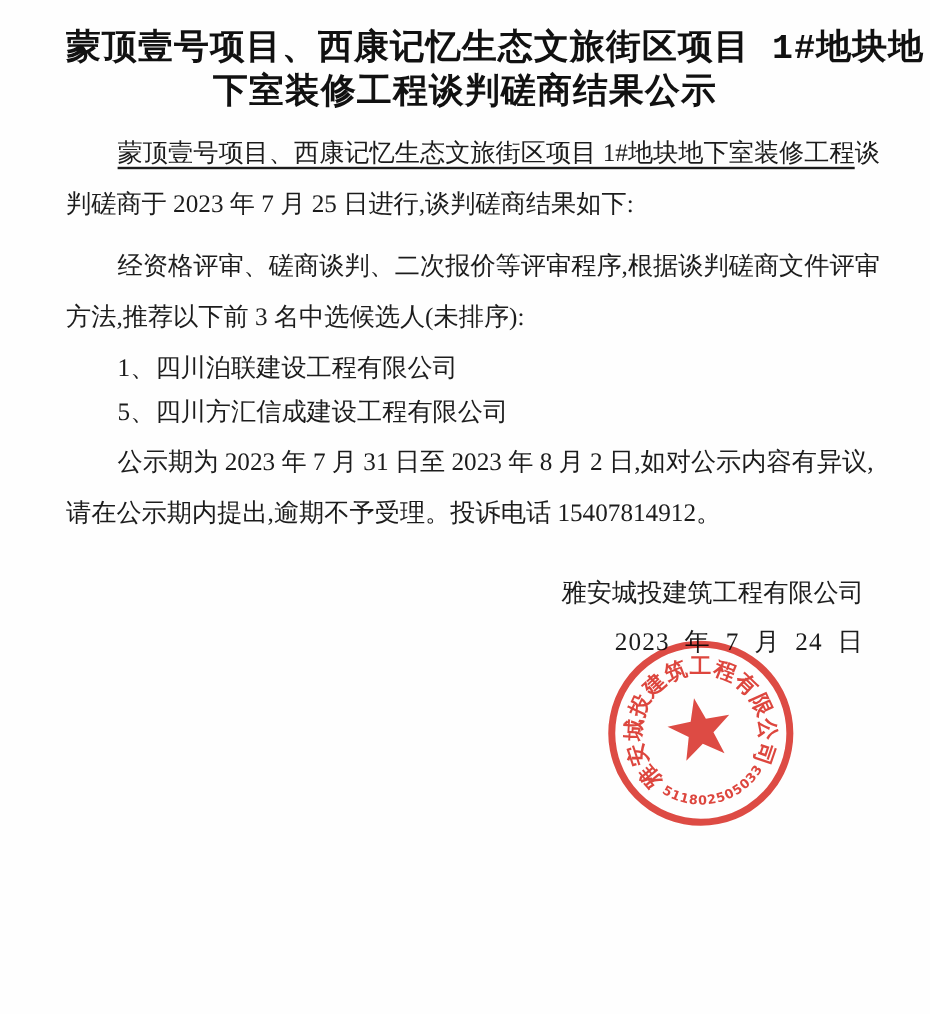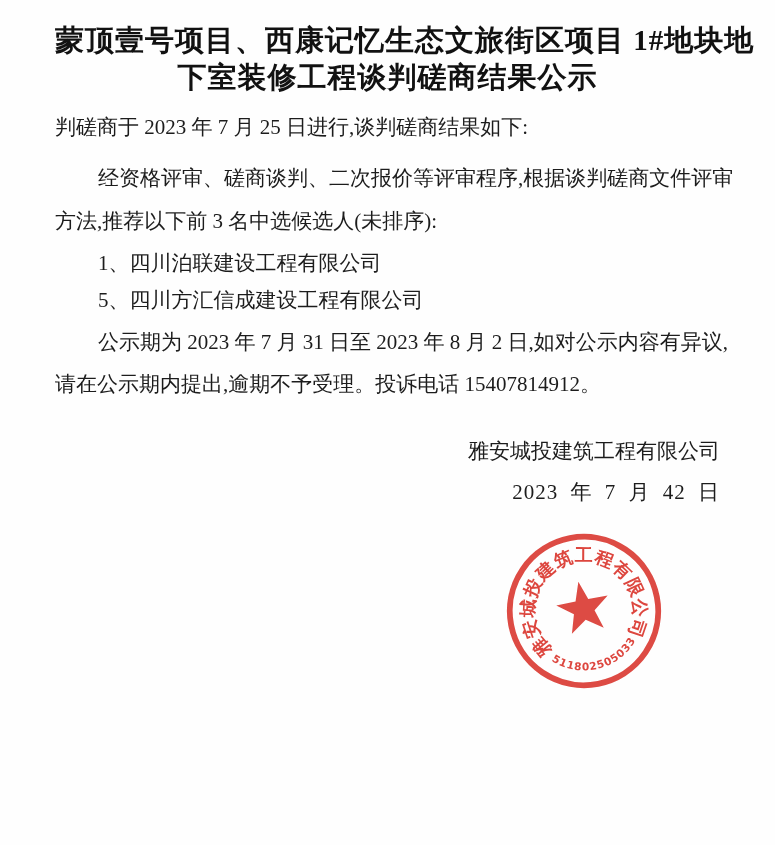--- a/index.html
+++ b/index.html
@@ -13,21 +13,21 @@
     overflow:hidden;
     color:#1c1c1c;
     font-family:"Liberation Serif","DejaVu Serif",serif;
     font-size:21px;
     line-height:43px;
   }
   .line{white-space:nowrap;}
   .title{
     margin-top:22px;
     text-align:center;
-    font-family:Liberation Serif, serif;
+    font-family:Liberation Mono, monospace;
     font-weight:700;
     font-size:29px;
     line-height:37px;
     letter-spacing:1px;
     color:#111;
   }
   .salutation{margin-top:38px;}
   .para1{margin-top:10px;}
   .para2{margin-top:8px;}
   .indent{padding-left:43px;}
@@ -68,41 +68,42 @@
 
 <div class="page">
 
   <div class="title">
     <div class="line">蒙顶壹号项目、西康记忆生态文旅街区项目 1#地块地</div>
     <div class="line">下室装修工程谈判磋商结果公示</div>
   </div>
 
 
   <div class="para1">
+    <div class="line indent"><span class="u">蒙顶壹号项目、西康记忆生态文旅街区项目 1#地块地下室装修工程</span><span>谈</span></div>
     <div class="line">判磋商于 2023 年 7 月 25 日进行,谈判磋商结果如下:</div>
   </div>
 
   <div class="para2">
     <div class="line indent">经资格评审、磋商谈判、二次报价等评审程序,根据谈判磋商文件评审</div>
     <div class="line">方法,推荐以下前 3 名中选候选人(未排序):</div>
   </div>
 
   <div class="candidate-list">
     <div class="line indent">1、四川泊联建设工程有限公司</div>
     <div class="line indent">5、四川方汇信成建设工程有限公司</div>
   </div>
 
   <div class="para3">
     <div class="line indent">公示期为 2023 年 7 月 31 日至 2023 年 8 月 2 日,如对公示内容有异议,</div>
     <div class="line">请在公示期内提出,逾期不予受理。投诉电话 15407814912。</div>
   </div>
 
   <div class="signature">
     <div class="line">雅安城投建筑工程有限公司</div>
-    <div class="line date">2023 年 7 月 42 日</div>
+    <div class="line date">2023 年 7 月 24 日</div>
   </div>
 
   <svg class="seal" viewBox="0 0 200 200" xmlns="http://www.w3.org/2000/svg" aria-hidden="true">
     <defs>
       <path id="seal-arc-top" d="M 64,130.2 A 47,47 0 1 1 136,130.2" fill="none"></path>
       <path id="seal-arc-bottom" d="M 58.7,137.9 A 56,56 0 0 0 141.3,137.9" fill="none"></path>
     </defs>
     <circle cx="100" cy="100" r="70" fill="none" stroke="#d8261d" stroke-width="5.5" opacity="0.92"></circle>
     <polygon points="100,72 106.1,89.6 124.7,90 109.9,101.2 115.3,119 100,108.4 84.7,119 90.1,101.2 75.3,90 93.9,89.6" fill="#d8261d" opacity="0.92"></polygon>
     <text class="arc-company" fill="#d8261d" opacity="0.95">

